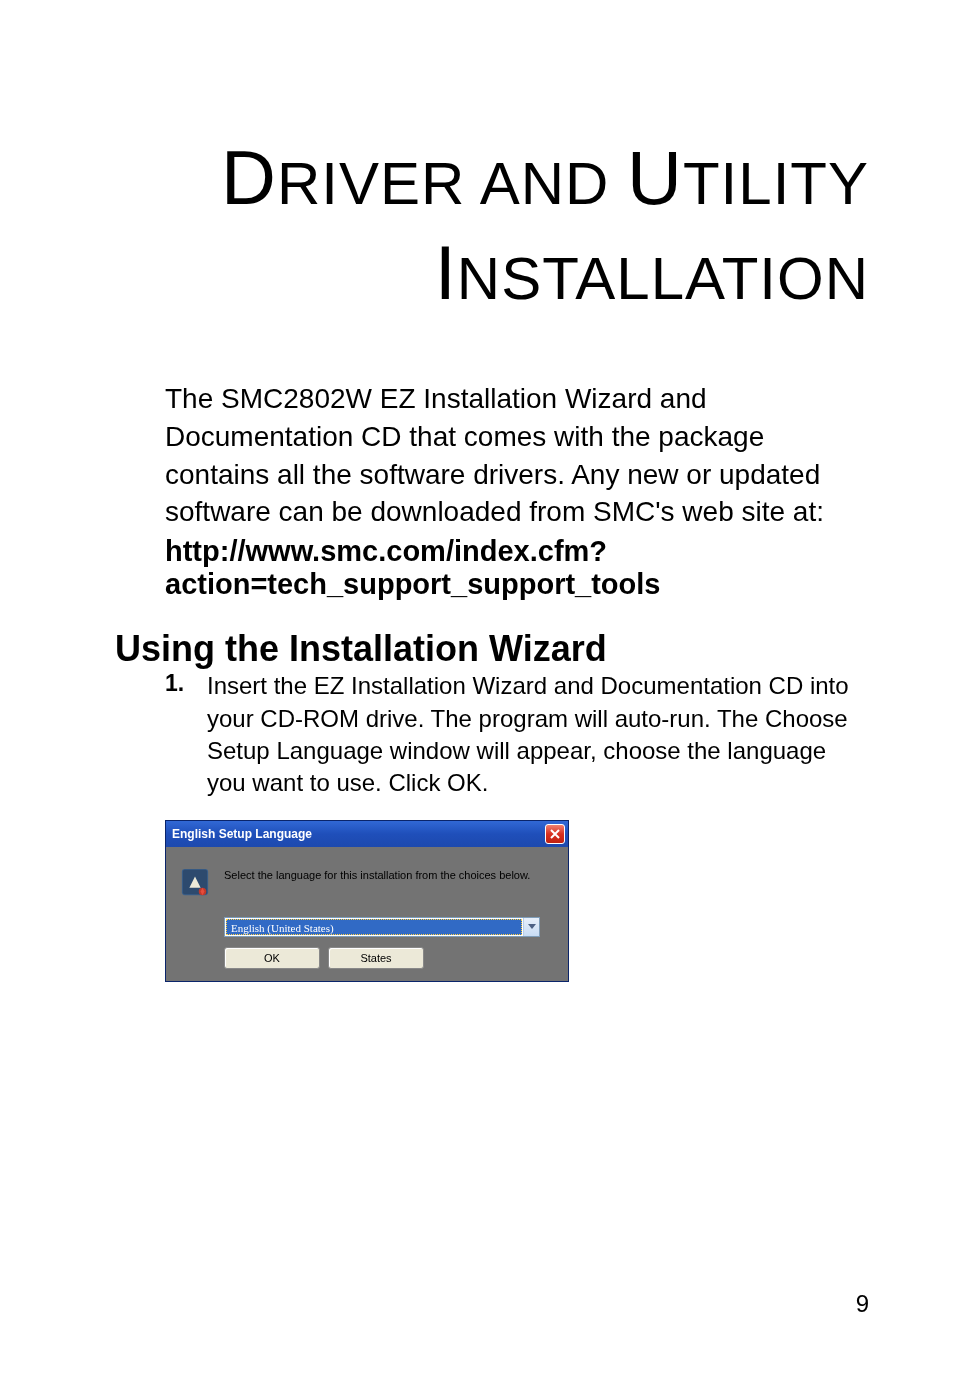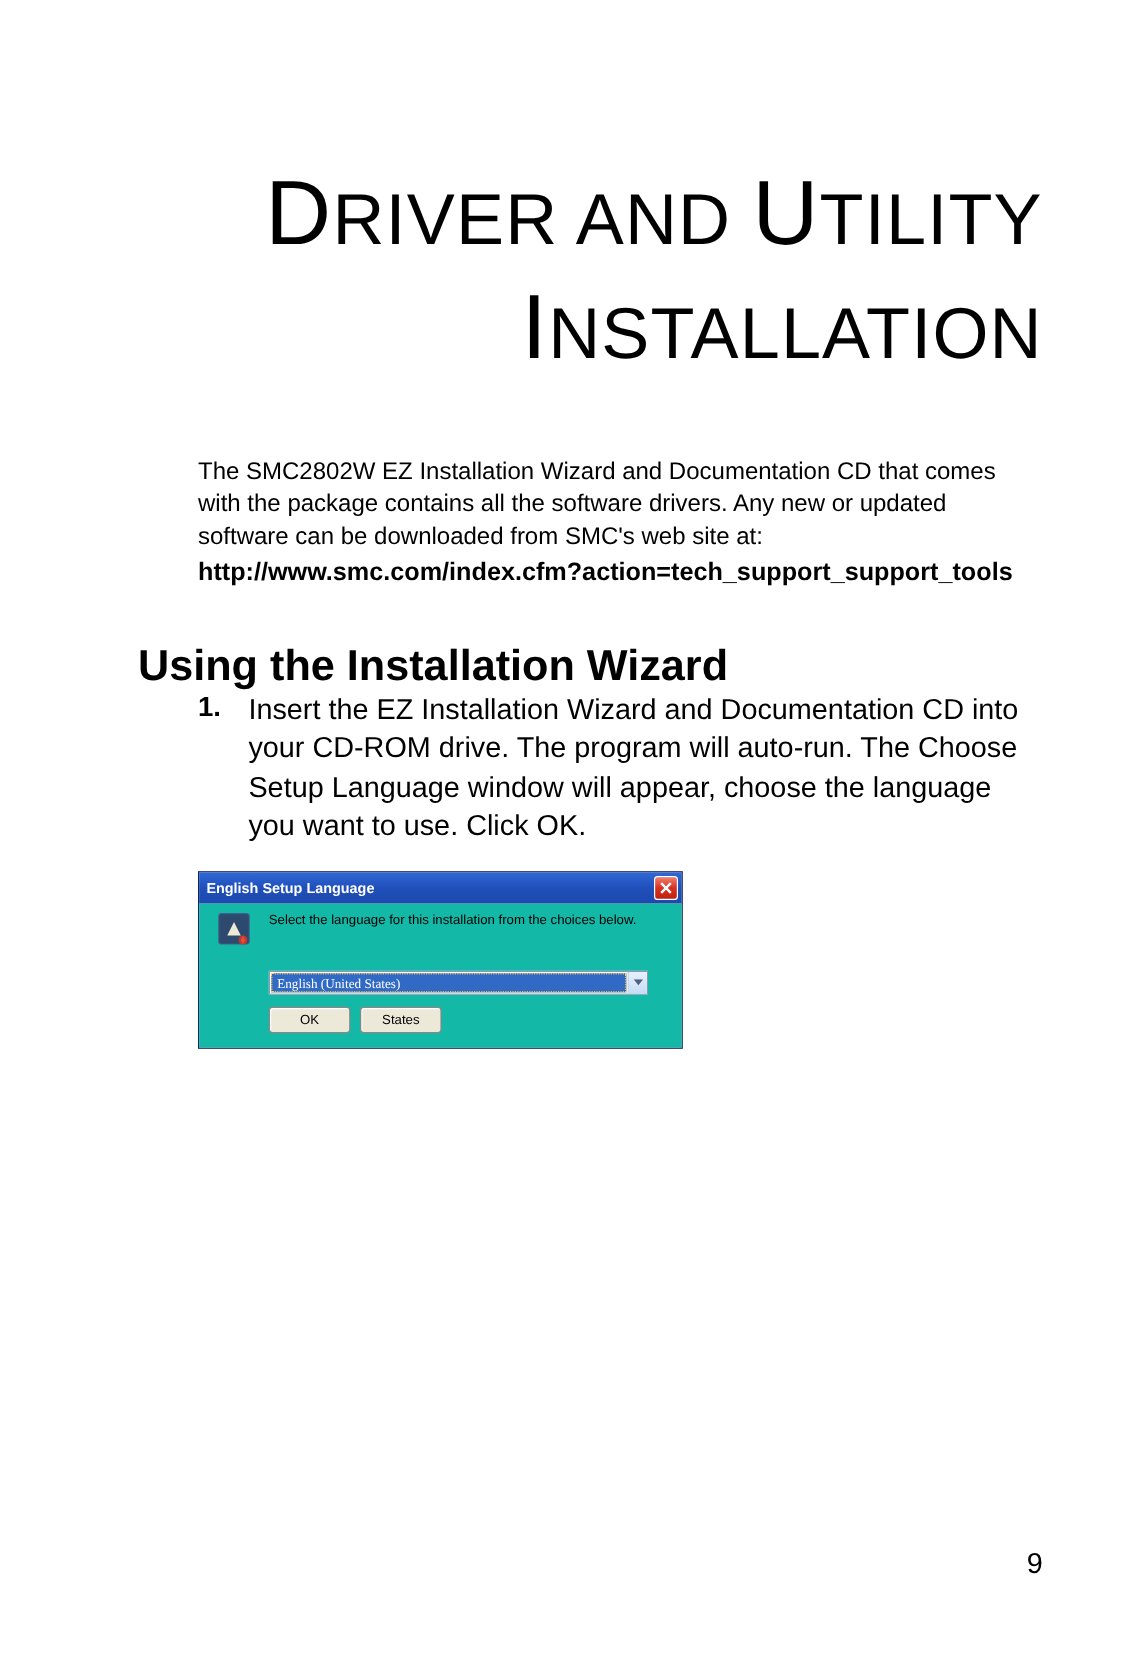--- a/index.html
+++ b/index.html
@@ -20,30 +20,30 @@
       font-size: 60px;
       font-weight: normal;
       line-height: 1.25;
       margin-bottom: 60px;
       letter-spacing: 1px;
     }
     .title .cap {
       font-size: 76px;
     }
     .intro-text {
-      font-size: 20px;
+      font-size: 28px;
       line-height: 1.35;
       margin-left: 50px;
       margin-bottom: 4px;
     }
     .bold-url {
-      font-size: 21px;
-      font-weight: bold;
-      margin-left: 50px;
-      margin-bottom: 45px;
+      font-size: 29px;
+      font-weight: bold;
+      margin-left: 50px;
+      margin-bottom: 27px;
     }
     .section-heading {
       font-size: 36px;
       font-weight: bold;
     }
     .list-area {
       margin-left: 50px;
       display: flex;
       margin-bottom: 20px;
     }
@@ -85,22 +85,22 @@
       border-radius: 3px;
       display: flex;
       align-items: center;
       justify-content: center;
     }
     .close-btn svg {
       width: 10px;
       height: 10px;
     }
     .dialog-body {
-      padding: 6px 14px 12px 14px;
-      background: #14b8a6;
+      padding: 20px 14px 12px 14px;
+      background: #737373;
     }
     .dialog-row1 {
       display: flex;
       align-items: flex-start;
       margin-bottom: 20px;
     }
     .dialog-icon {
       width: 30px;
       height: 30px;
       flex-shrink: 0;
@@ -147,21 +147,21 @@
     .select-arrow svg {
       width: 8px;
       height: 6px;
     }
     .dialog-buttons {
       margin-left: 44px;
       display: flex;
       gap: 8px;
     }
     .dialog-btn {
-      width: 68px;
+      width: 96px;
       height: 22px;
       background: #ece9d8;
       border: 1px solid #888888;
       border-radius: 3px;
       font-size: 11px;
       display: flex;
       align-items: center;
       justify-content: center;
       box-shadow: inset 1px 1px 0 #ffffff;
     }

